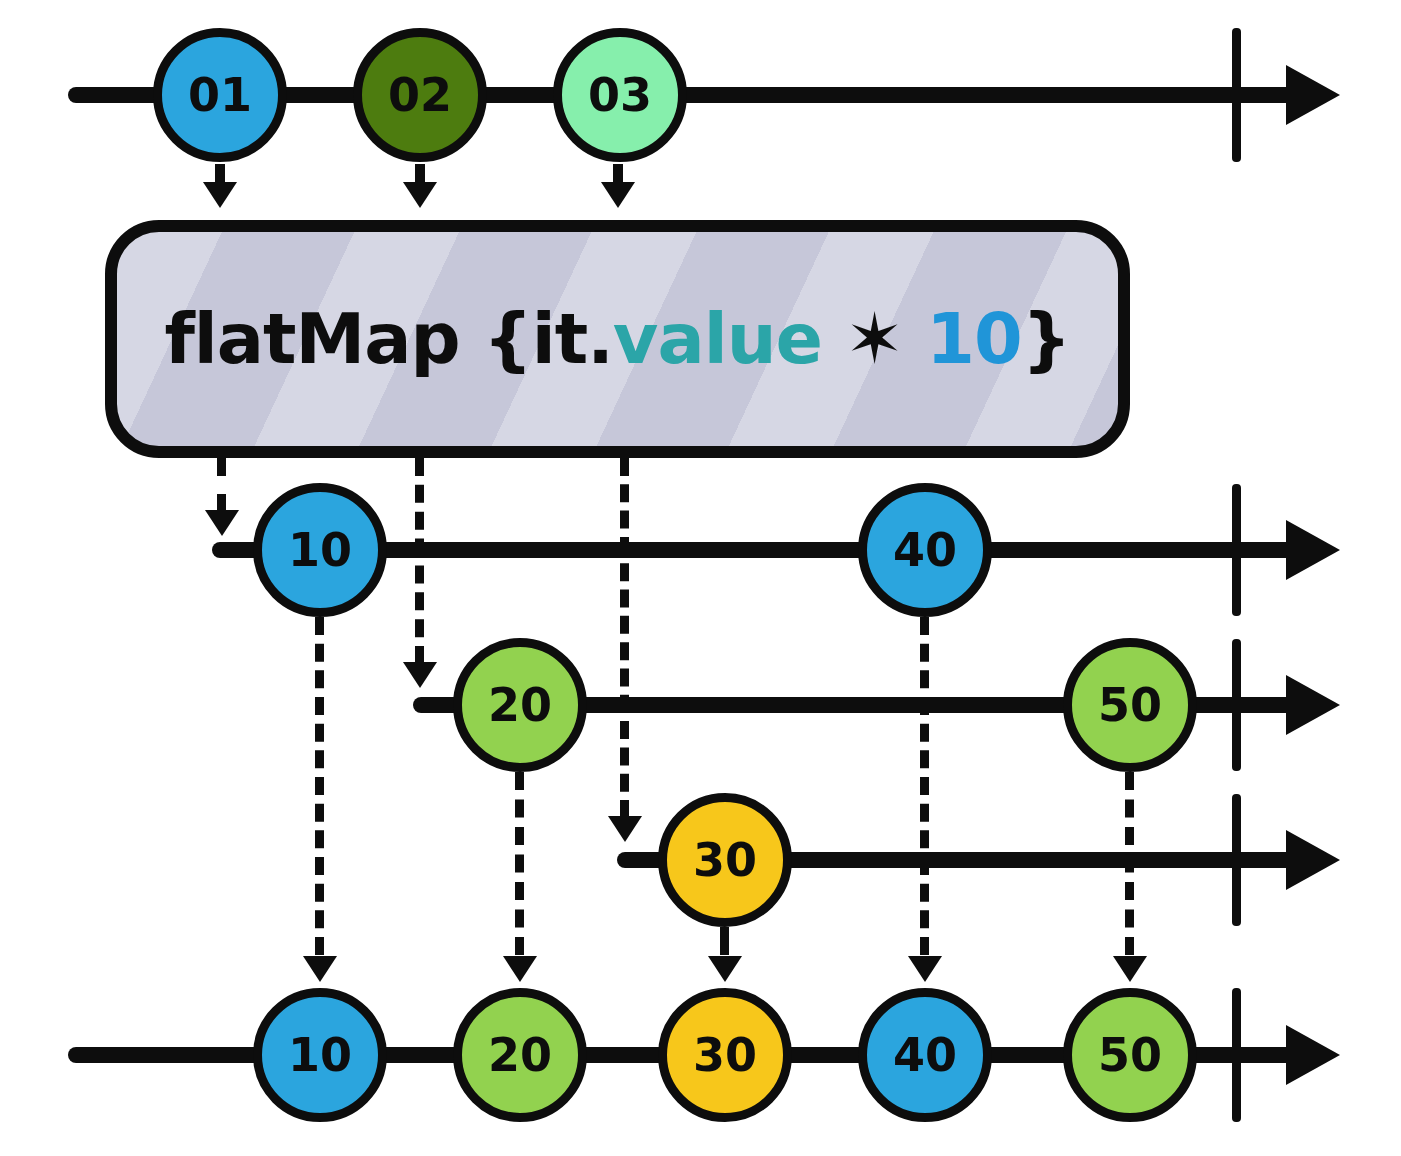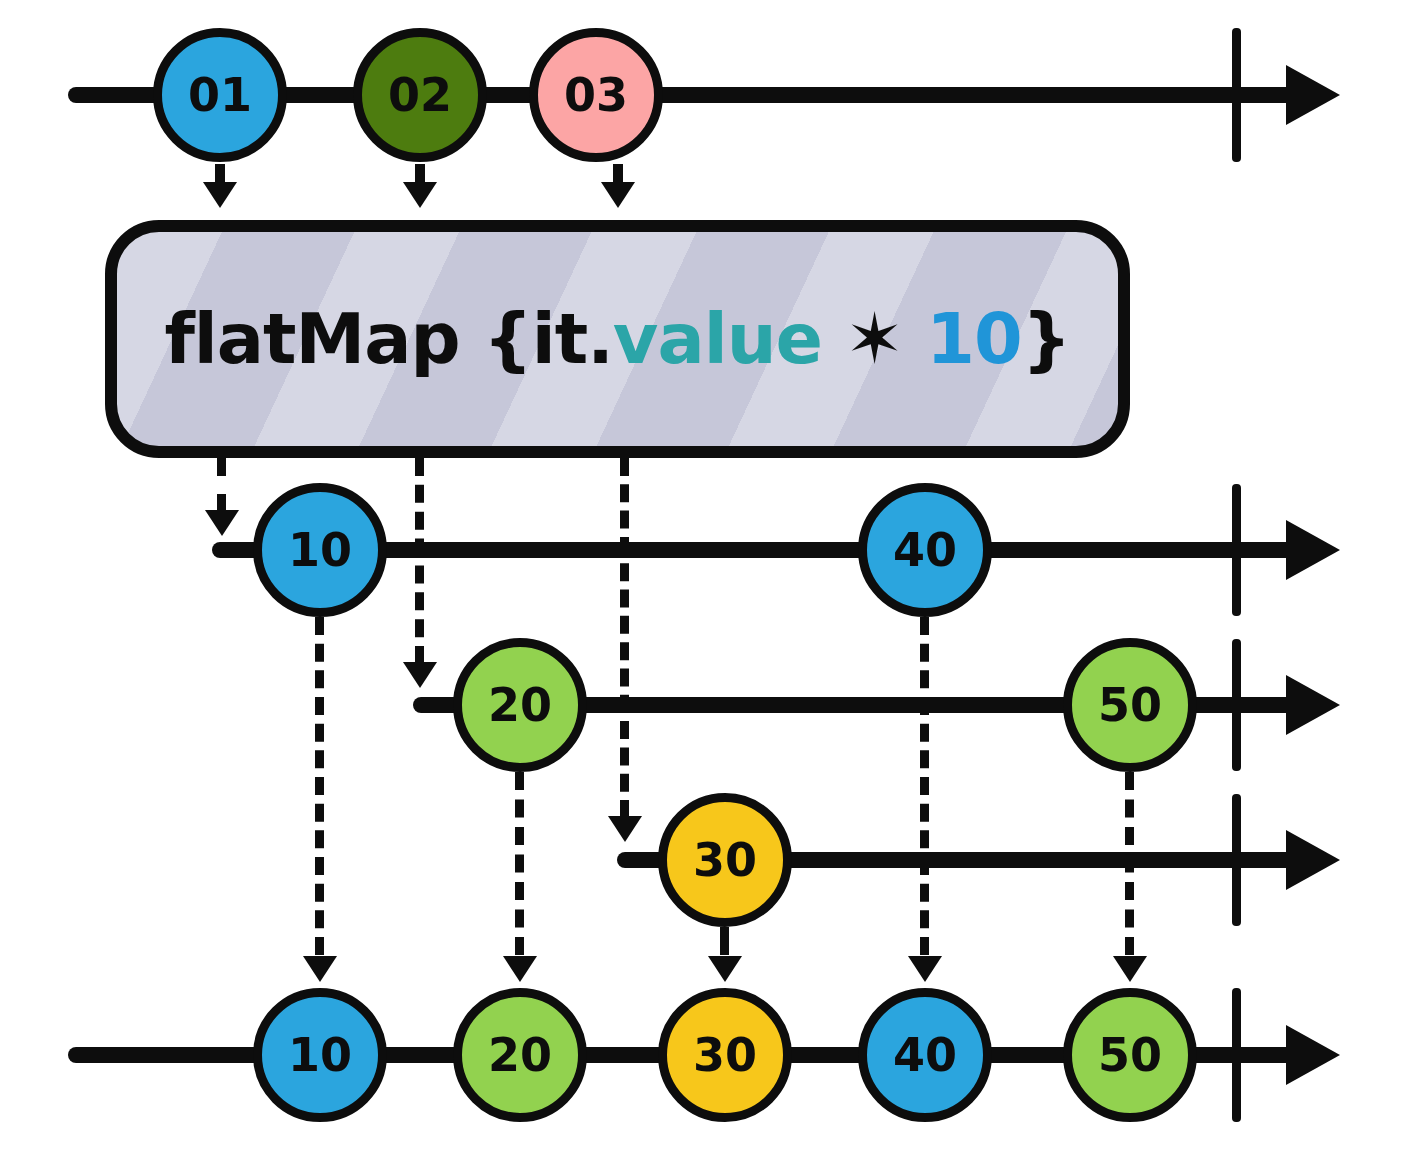--- a/index.html
+++ b/index.html
@@ -51,21 +51,21 @@
 
 <div class="canvas">
 
   <div>
     <div class="bar" style="left:68px;top:87px;width:1240px"></div>
     <div class="arrowhead-right" style="left:1286px;top:65px"></div>
     <div class="tick" style="left:1232px;top:28px;height:134px"></div>
 
     <div class="marble" style="left: 153px; top: 28px; background-color: rgb(43, 165, 222);">01</div>
     <div class="marble" style="left: 353px; top: 28px; background-color: #4d7c0f;">02</div>
-    <div class="marble" style="left: 529px; top: 28px; background-color: #fca5a5;">03</div>
+    <div class="marble" style="left: 553px; top: 28px; background-color: #86efac;">03</div>
 
     <div class="stem-v" style="left:215px;top:164px;height:20px"></div>
     <div class="arrowhead-down" style="left:203px;top:182px"></div>
     <div class="stem-v" style="left:415px;top:164px;height:20px"></div>
     <div class="arrowhead-down" style="left:403px;top:182px"></div>
     <div class="stem-v" style="left:613px;top:164px;height:20px"></div>
     <div class="arrowhead-down" style="left:601px;top:182px"></div>
   </div>
 
   <div class="op-box">

